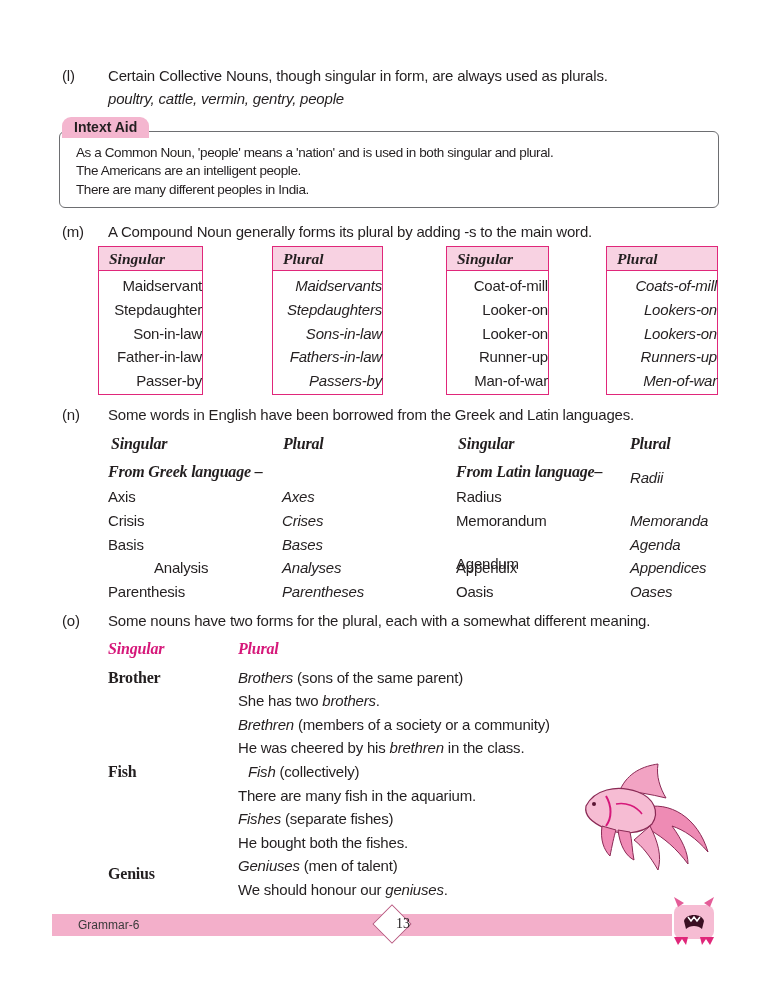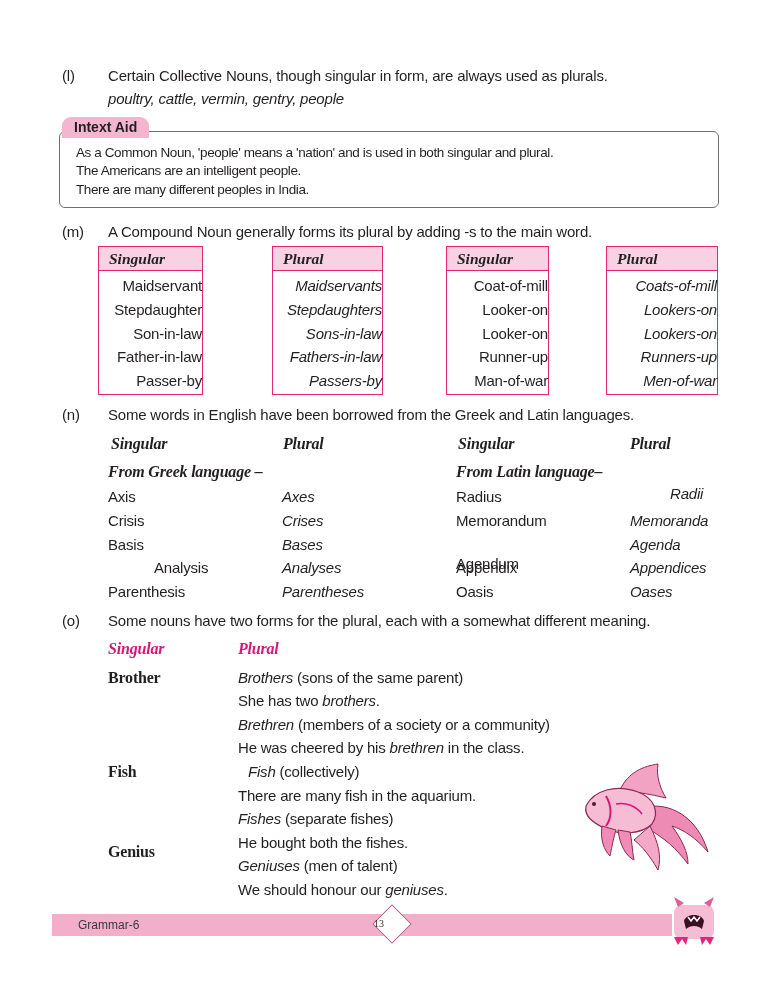--- a/index.html
+++ b/index.html
@@ -44,21 +44,21 @@
     .pink-head { color: #d6187a; font-family: "Liberation Serif", serif; font-style: italic; font-weight: bold; font-size: 16px; }
     .colhead { font-family: "Liberation Serif", serif; font-style: italic; font-weight: bold; font-size: 16px; }
 
     
     .footer-bar { left: 52px; top: 914px; width: 620px; height: 22px; background: #f3afca; }
     .footer-label { left: 78px; top: 917px; font-size: 12px; line-height: 16px; color: #3b3b3b; }
     .page-diamond {
       left: 378px; top: 910px; width: 26px; height: 26px;
       transform: rotate(45deg); background: #fff; border: 1.5px solid #b8577f;
     }
-    .page-num { left: 374px; top: 914px; width: 36px; text-align: left; font-family: "Liberation Serif", serif; font-size: 10px; line-height: 20px; }
+    .page-num { left: 374px; top: 914px; width: 36px; text-align: right; font-family: "Liberation Serif", serif; font-size: 14px; line-height: 20px; }
   </style>
 </head>
 <body>
 
 <div class="abs txt marker" style="top:66px;">(l)</div>
 <div class="abs txt body-text" style="top:66px;">Certain Collective Nouns, though singular in form, are always used as plurals.</div>
 <div class="abs txt body-text it" style="top:89px;">poultry, cattle, vermin, gentry, people</div>
 
 <div class="abs aid-box"></div>
 <div class="abs aid-tab">Intext Aid</div>
@@ -120,21 +120,21 @@
 <div class="abs txt colhead" style="left:283px; top:434px;">Plural</div>
 <div class="abs txt colhead" style="left:458px; top:434px;">Singular</div>
 <div class="abs txt colhead" style="left:630px; top:434px;">Plural</div>
 
 <div class="abs txt colhead" style="left:108px; top:462px;">From Greek language –</div>
 <div class="abs txt colhead" style="left:456px; top:462px;">From Latin language–</div>
 
 <div class="abs txt" style="left:108px; top:487px;">Axis</div>
 <div class="abs txt it" style="left:282px; top:487px;">Axes</div>
 <div class="abs txt" style="left:456px; top:487px;">Radius</div>
-<div class="abs txt it" style="left:630px; top:484px;margin-left:40px;">Radii</div>
+<div class="abs txt it" style="left:630px; top:468px;">Radii</div>
 
 <div class="abs txt" style="left:108px; top:511px;">Crisis</div>
 <div class="abs txt it" style="left:282px; top:511px;">Crises</div>
 <div class="abs txt" style="left:456px; top:511px;">Memorandum</div>
 <div class="abs txt it" style="left:630px; top:511px;">Memoranda</div>
 
 <div class="abs txt" style="left:108px; top:535px;">Basis</div>
 <div class="abs txt it" style="left:282px; top:535px;">Bases</div>
 <div class="abs txt" style="left:456px; top:530px;margin-top:24px;">Agendum</div>
 <div class="abs txt it" style="left:630px; top:535px;">Agenda</div>
@@ -160,21 +160,21 @@
 <div class="abs txt" style="left:238px; top:691px;"><span>She has two </span><span class="it">brothers</span><span>.</span></div>
 <div class="abs txt" style="left:238px; top:715px;"><span class="it">Brethren</span><span> (members of a society or a community)</span></div>
 <div class="abs txt" style="left:238px; top:738px;"><span>He was cheered by his </span><span class="it">brethren</span><span> in the class.</span></div>
 
 <div class="abs txt serif bold" style="left:108px; top:762px; font-size:16px;">Fish</div>
 <div class="abs txt" style="left:248px; top:762px;text-align:center;"><span class="it">Fish</span><span> (collectively)</span></div>
 <div class="abs txt" style="left:238px; top:786px;"><span>There are many fish in the aquarium.</span></div>
 <div class="abs txt" style="left:238px; top:809px;"><span class="it">Fishes</span><span> (separate fishes)</span></div>
 <div class="abs txt" style="left:238px; top:833px;"><span>He bought both the fishes.</span></div>
 
-<div class="abs txt serif bold" style="left:108px; top:842px; font-size:16px;">Genius</div>
+<div class="abs txt serif bold" style="left:108px; top:864px; font-size:16px;">Genius</div>
 <div class="abs txt" style="left:238px; top:856px;"><span class="it">Geniuses</span><span> (men of talent)</span></div>
 <div class="abs txt" style="left:238px; top:880px;"><span>We should honour our </span><span class="it">geniuses</span><span>.</span></div>
 
 <div class="abs" style="left:580px; top:760px; width:140px; height:120px;">
   <svg width="140" height="120" viewBox="0 0 140 120">
 
     <path d="M62 48 C90 40 118 58 128 92 C116 78 104 70 92 66 C102 80 108 92 108 104 C96 88 84 78 70 70 Z" fill="#ee8bb4" stroke="#8a2a55" stroke-width="1"></path>
     <path d="M70 66 C78 82 82 96 78 110 C70 96 62 86 54 80 Z" fill="#f3a8c7" stroke="#8a2a55" stroke-width="1"></path>
 
     <path d="M40 30 C48 12 64 6 78 4 C76 16 80 28 86 38 C70 34 56 32 40 30 Z" fill="#f2a3c3" stroke="#8a2a55" stroke-width="1"></path>

